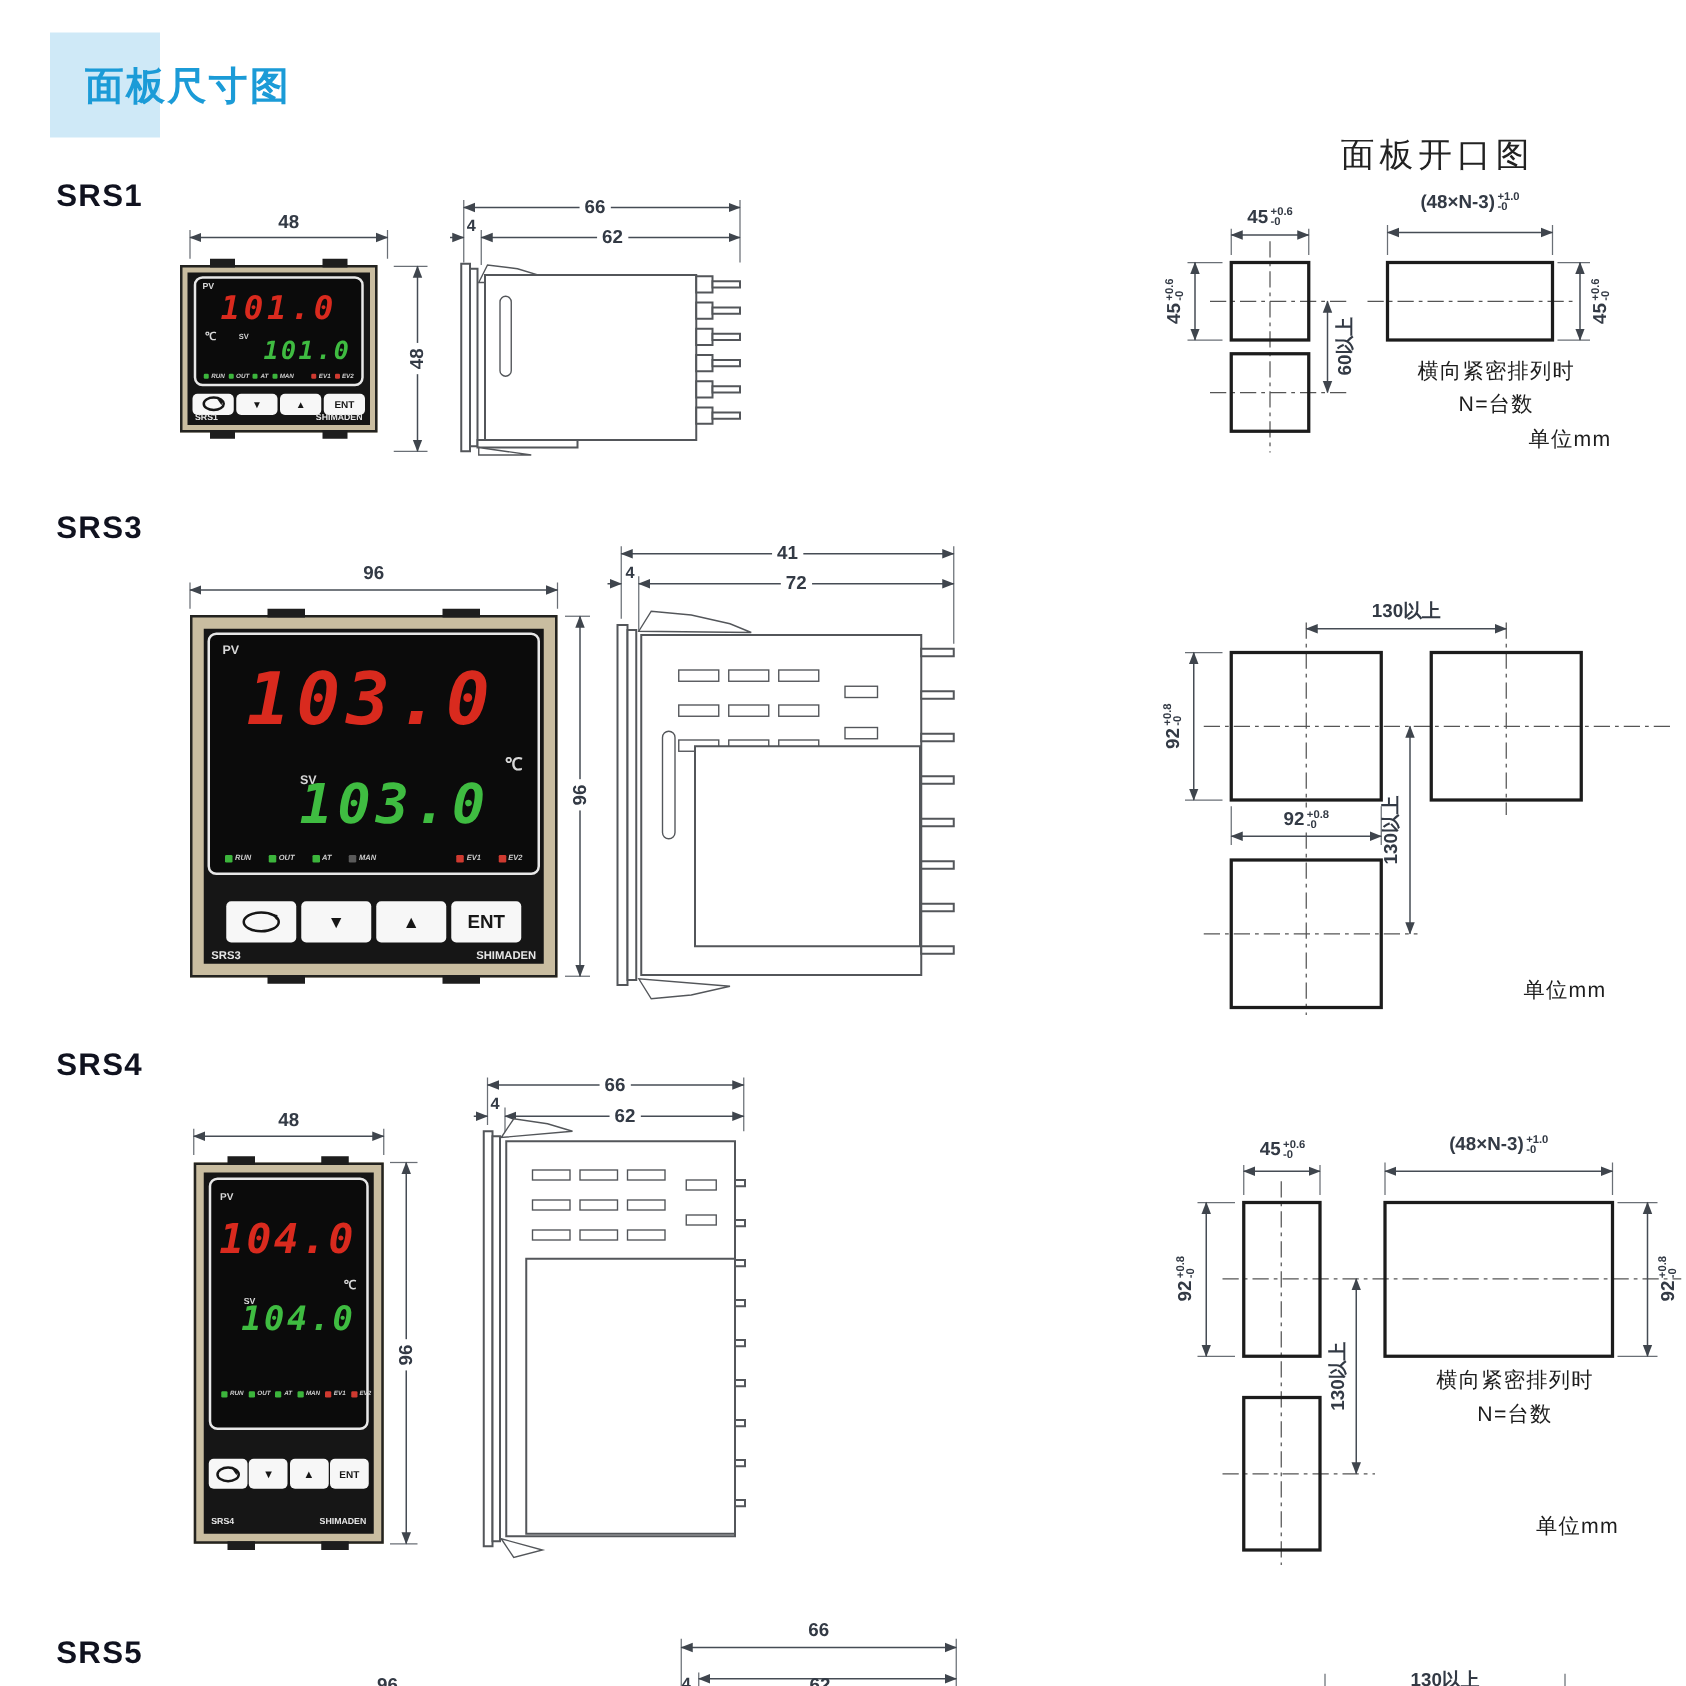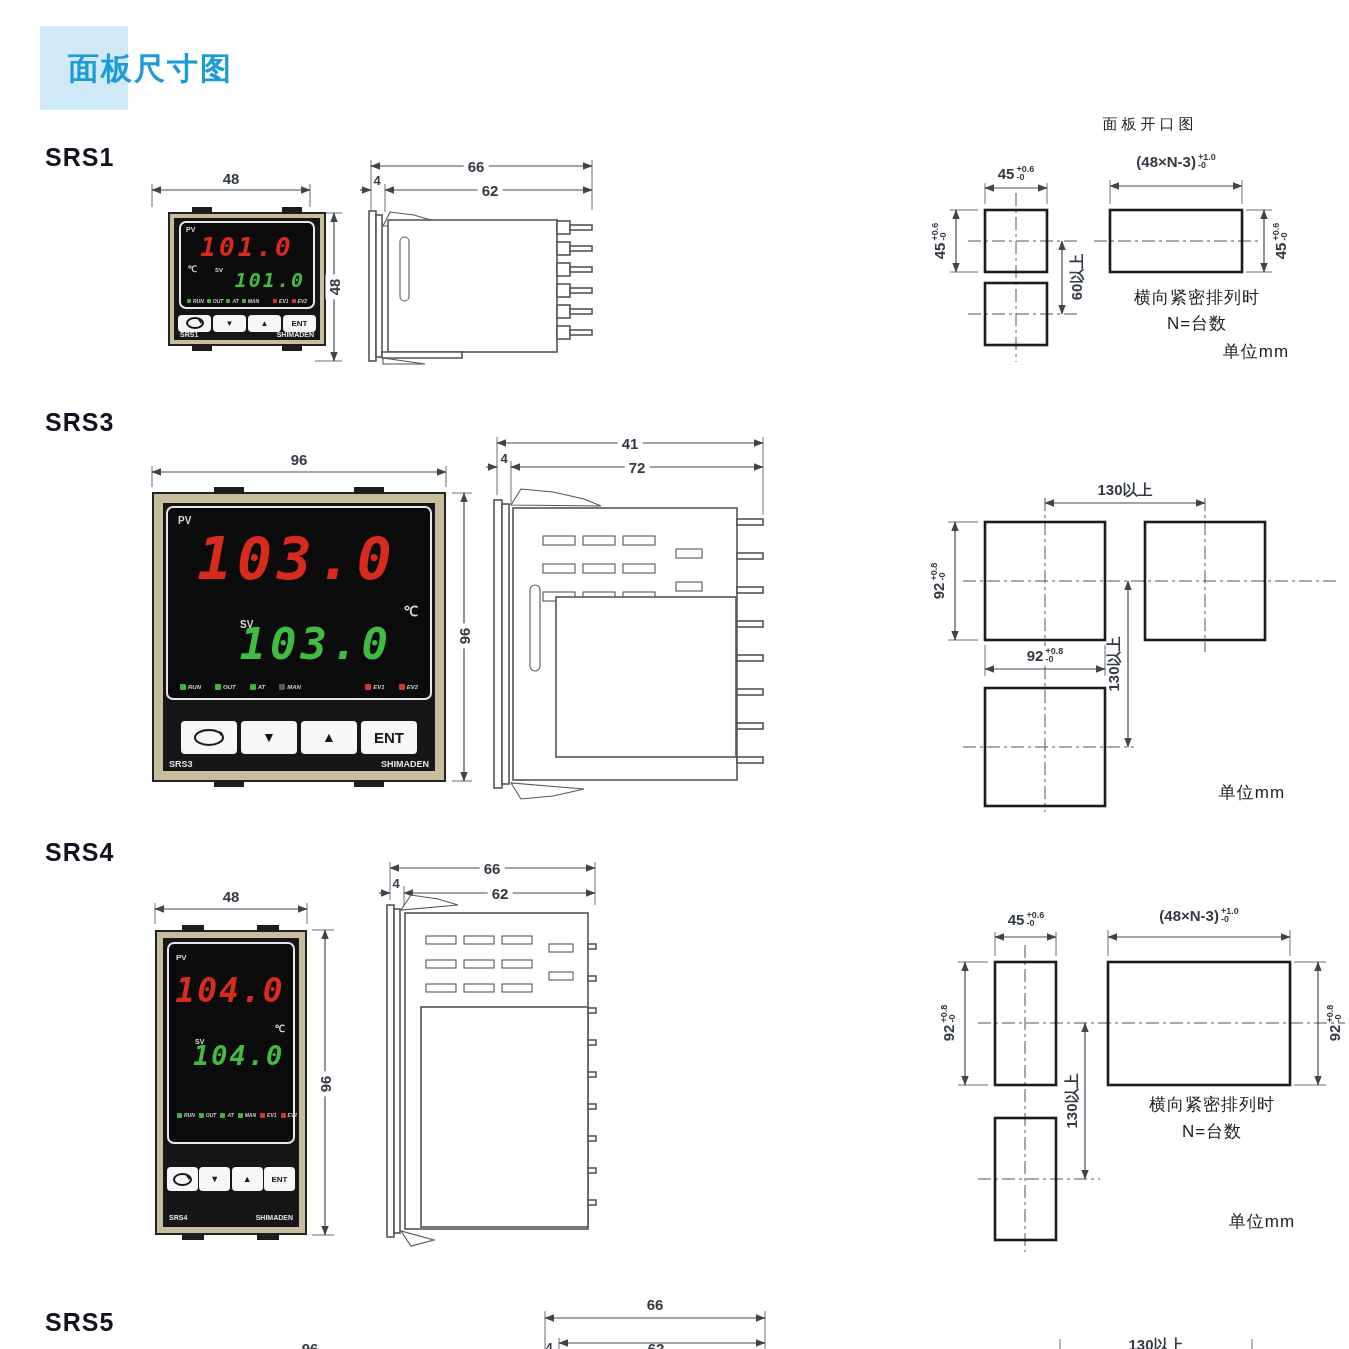--- a/index.html
+++ b/index.html
@@ -4,21 +4,21 @@
 <style>
   html,body{margin:0;padding:0;background:#ffffff;}
   .page{position:relative;width:1349px;height:1349px;background:#fff;overflow:hidden;
         font-family:"Liberation Sans",sans-serif;}
 
   
   .hl-box{position:absolute;left:40px;top:26px;width:88px;height:84px;background:#cfe9f7;}
   .doc-title{position:absolute;left:68px;top:48px;font-size:31px;font-weight:bold;color:#1b9bd7;
              letter-spacing:2px;white-space:nowrap;}
   .cutout-title{position:absolute;left:1150px;top:124px;transform:translate(-50%,-50%);
-                font-size:15px;color:#222;letter-spacing:4px;white-space:nowrap;font-family:Liberation Serif, serif;}
+                font-size:27px;color:#222;letter-spacing:4px;white-space:nowrap;font-family:Liberation Serif, serif;}
   .model-h{position:absolute;font-size:25px;font-weight:bold;color:#10121f;letter-spacing:1px;}
 
   
   .lbl{position:absolute;transform:translate(-50%,-50%);font-size:15px;font-weight:bold;
        color:#333a45;white-space:nowrap;display:flex;align-items:center;line-height:1;z-index:5;}
   .rot{transform:translate(-50%,-50%) rotate(-90deg);}
   .bgw{background:#fff;padding:1px 4px;}
   .sm{font-size:13px;}
   .tol{display:inline-flex;flex-direction:column;margin-left:2px;font-size:9px;line-height:8px;
        font-weight:bold;text-align:left;}
@@ -269,21 +269,21 @@
       <line class="ext" x1="1252" y1="1339" x2="1252" y2="1349"></line>
     </g>
   </svg>
 
   <div class="hl-box"></div>
   <div class="doc-title">面板尺寸图</div>
   <div class="cutout-title">面板开口图</div>
 
   <div class="model-h" style="left:45px;top:143px">SRS1</div>
 
-  <div class="dev" style="left:168px;top:212px;width:158px;height:134px">
+  <div class="dev" style="left:144px;top:212px;width:158px;height:134px">
     <div class="tab" style="left:22px;width:20px"></div>
     <div class="tab" style="left:112px;width:20px"></div>
     <div class="tabb" style="left:22px;width:20px"></div>
     <div class="tabb" style="left:112px;width:20px"></div>
     <div class="inner" style="left:4px;top:4px;right:4px;bottom:4px">
       <div class="disp" style="left:5px;right:5px;top:3px;height:84px">
         <span class="tiny" style="left:5px;top:3px;font-size:7px">PV</span>
         <div class="seg segred" style="top:11px;left:6px;right:6px;font-size:26px;letter-spacing:3px">101.0</div>
         <span class="tiny" style="left:7px;top:42px;font-size:9px">℃</span>
         <span class="tiny" style="left:34px;top:44px;font-size:6px">SV</span>

